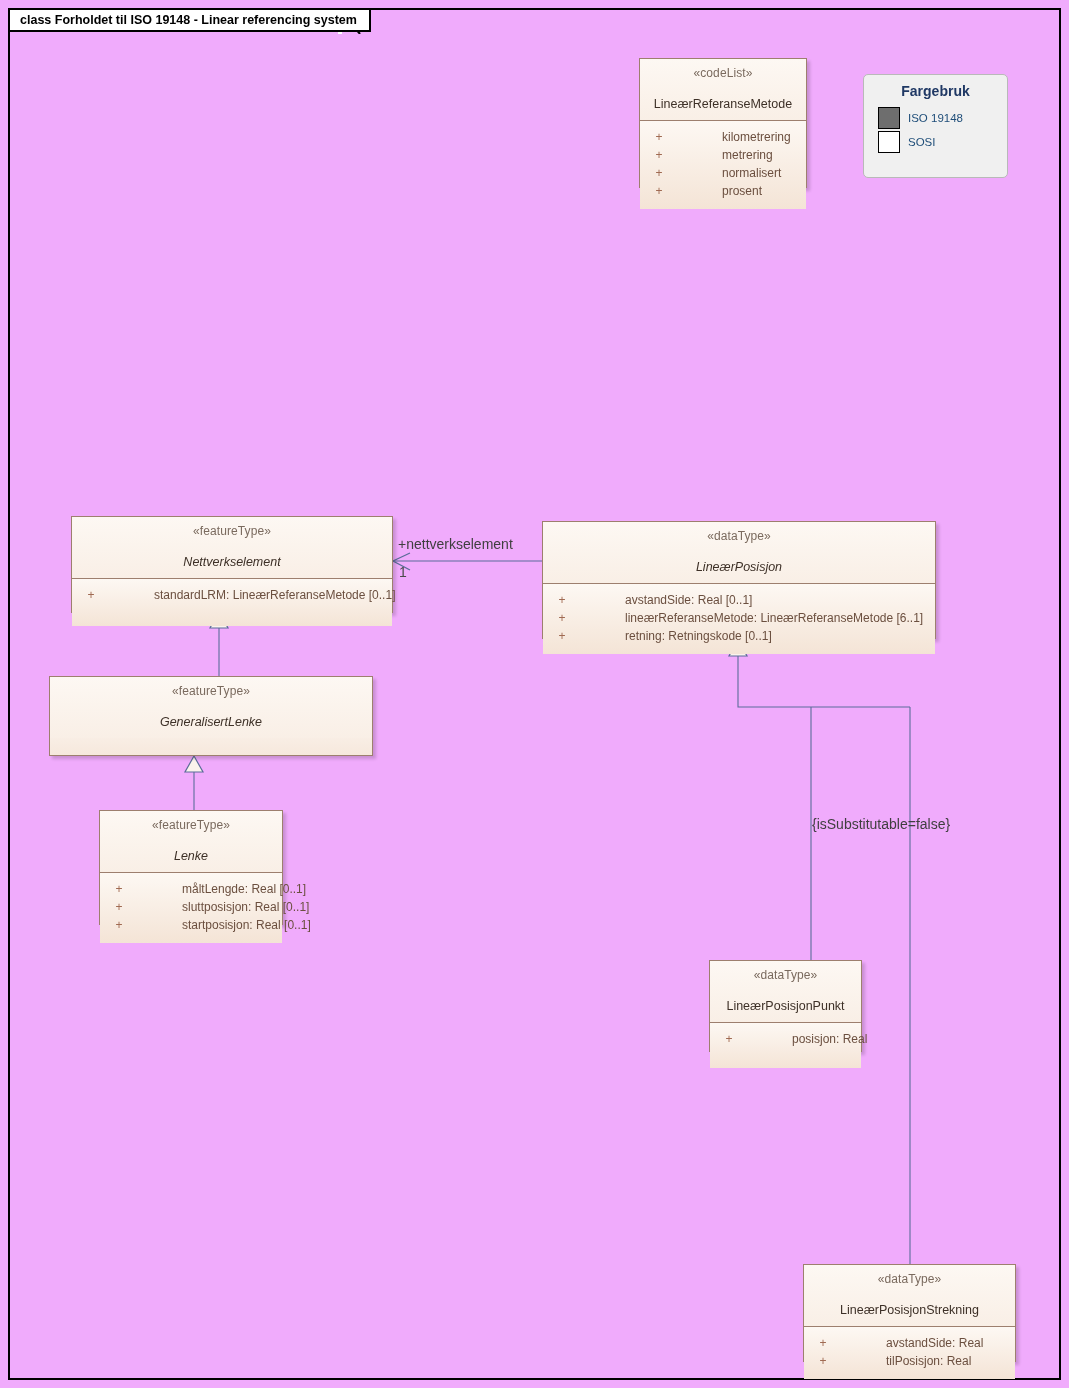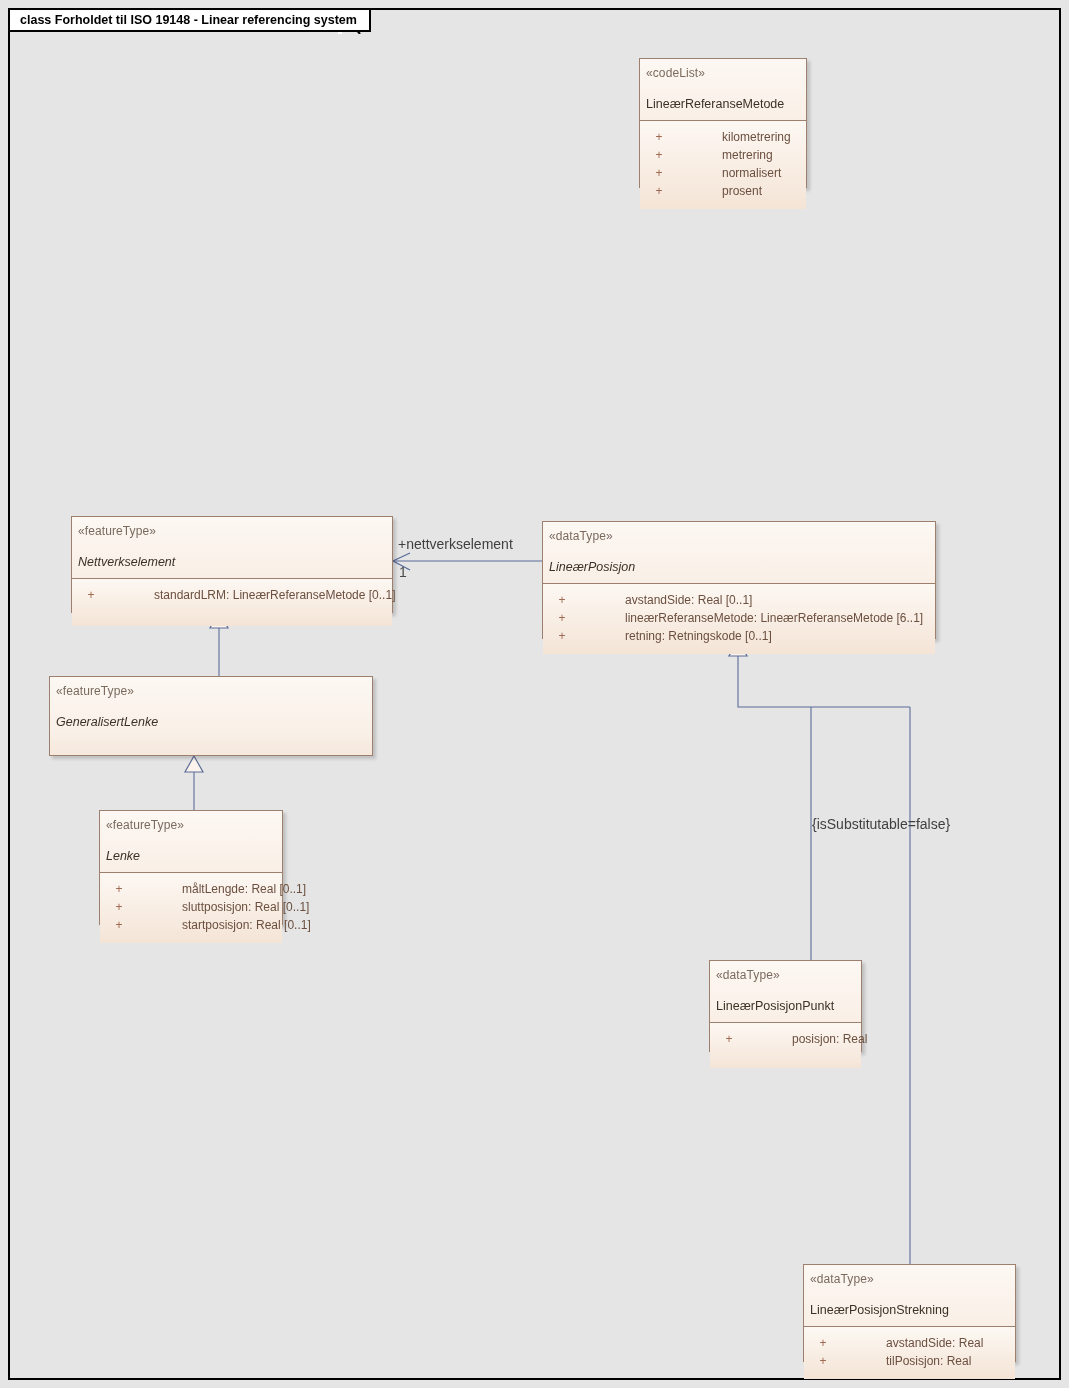--- a/index.html
+++ b/index.html
@@ -6,21 +6,21 @@
   * { box-sizing: border-box; }
   html, body {
     margin: 0; padding: 0;
     background: #ffffff;
     font-family: "Liberation Sans", sans-serif;
   }
   #canvas {
     position: relative;
     width: 1069px;
     height: 1388px;
-    background: #e5e5e5;
+    background: #f0abfc;
     overflow: hidden;
   }
 
   
   .frame-border {
     position: absolute;
     left: 8px; top: 8px;
     width: 1053px; height: 1372px;
     border: 2px solid #000000;
     border-top: none;
@@ -59,20 +59,21 @@
   
   .uml {
     position: absolute;
     border: 1px solid #9d7f6e;
     background: linear-gradient(to bottom, #fdf8f3 0%, #fdf8f3 40%, #f6e8dc 100%);
     box-shadow: 3px 3px 3px rgba(0,0,0,0.16);
     z-index: 3;
   }
   .uml .hdr {
     padding: 7px 6px 8px 6px;
+    text-align: center;
     line-height: 1.22;
     background: linear-gradient(to bottom, #fdf8f3 0%, #f9efe6 100%);
   }
   .uml .stereo {
     font-size: 12px;
     color: #7a6a5e;
     letter-spacing: 0.1px;
   }
   .uml .cname {
     font-size: 12.5px;
@@ -212,20 +213,31 @@
         <span class="vis">+</span>
         <span class="txt">normalisert</span>
       </div>
       <div class="attr">
         <span class="vis">+</span>
         <span class="txt">prosent</span>
       </div>
     </div>
   </div>
 
+  <div class="legend" style="left:863px; top:74px; width:145px; height:104px;">
+    <div class="legend-title">Fargebruk</div>
+    <div class="legend-row">
+      <span class="legend-swatch" style="background:#6e6e6e;"></span>
+      <span class="legend-label">ISO 19148</span>
+    </div>
+    <div class="legend-row">
+      <span class="legend-swatch" style="background:#ffffff;"></span>
+      <span class="legend-label">SOSI</span>
+    </div>
+  </div>
 
   <div class="uml" style="left:71px; top:516px; width:322px; height:97px;">
     <div class="hdr">
       <div class="stereo">«featureType»</div>
       <div class="cname italic">Nettverkselement</div>
     </div>
     <div class="attrs" style="padding-bottom:22px;">
       <div class="attr">
         <span class="vis">+</span>
         <span class="txt">standardLRM: LineærReferanseMetode [0..1]</span>

